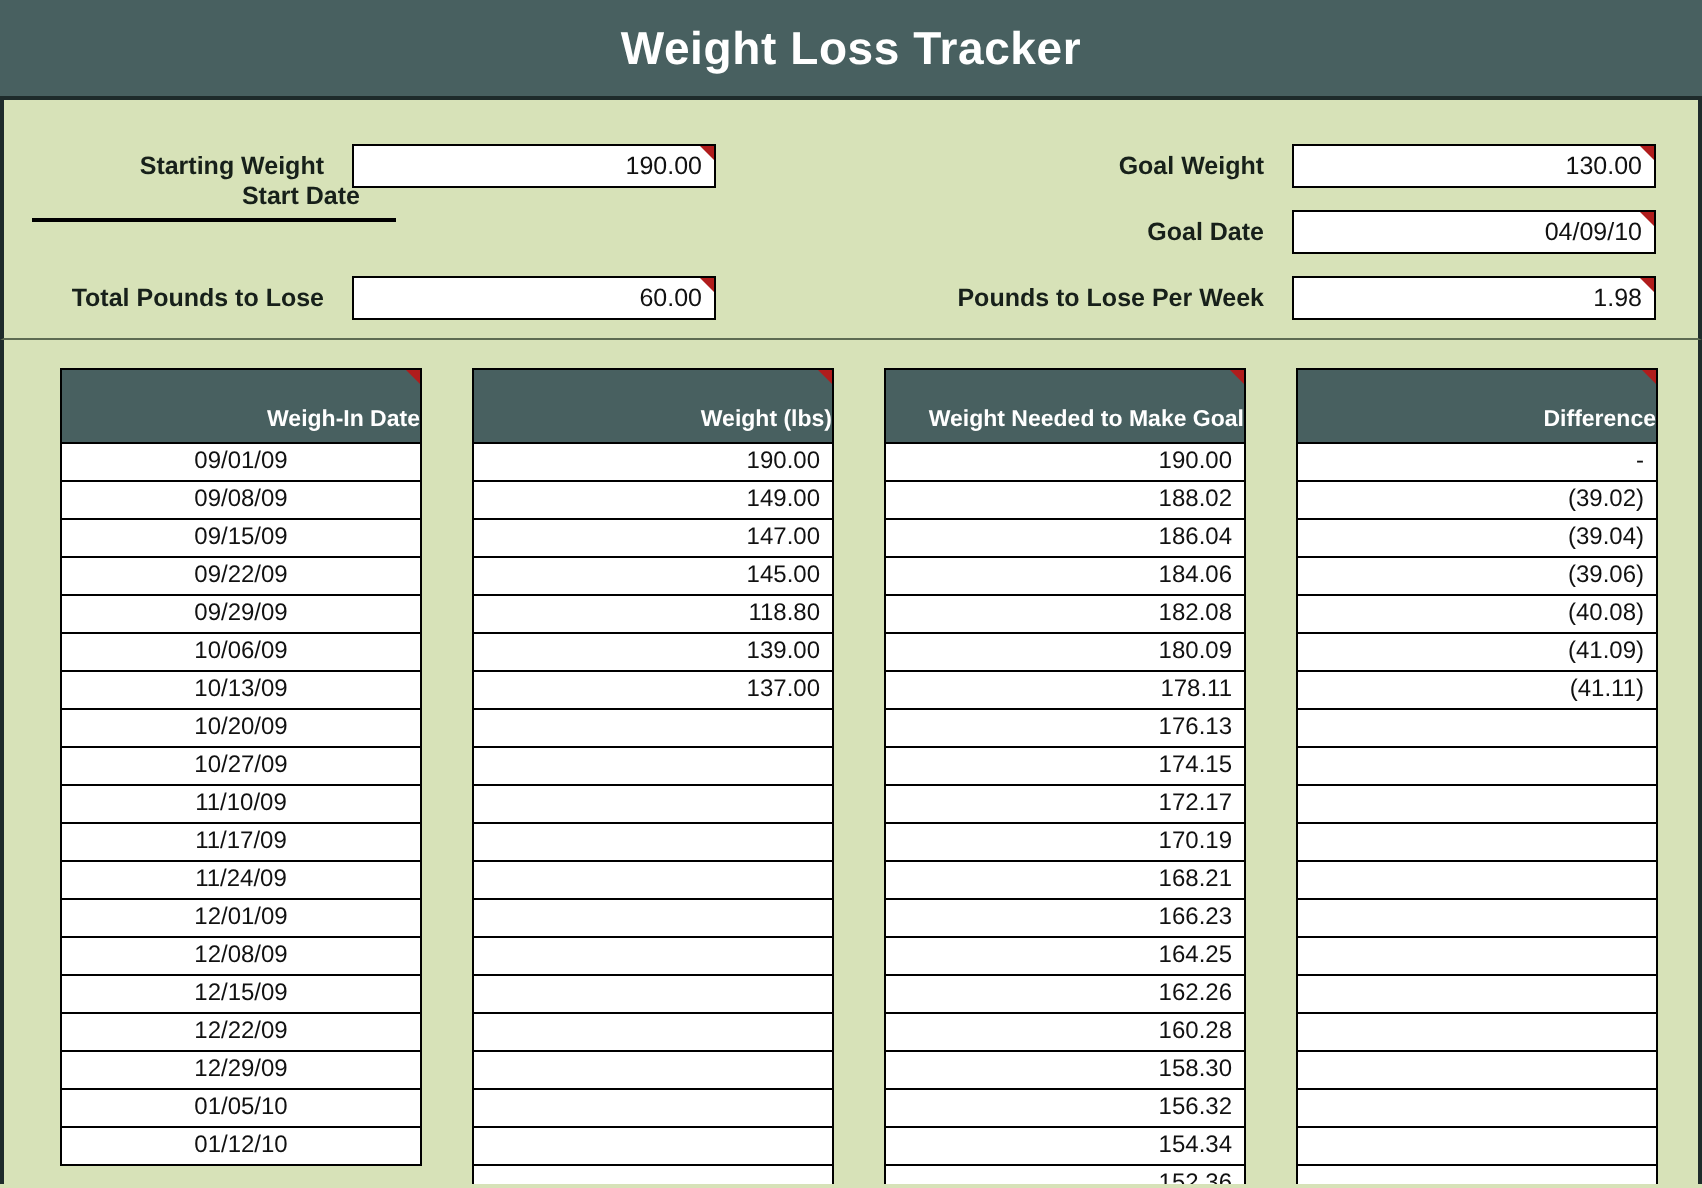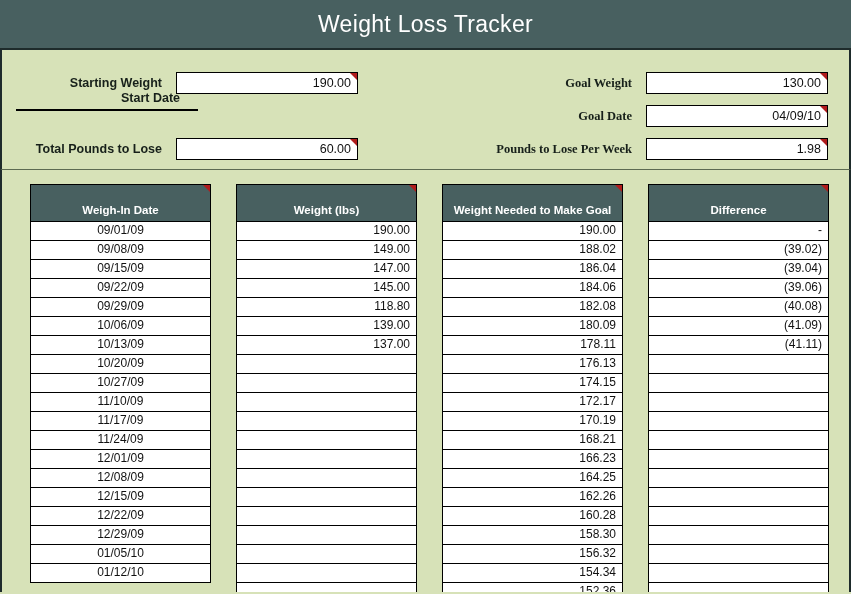--- a/index.html
+++ b/index.html
@@ -31,21 +31,21 @@
     background: #486060;
     border-bottom: 2px solid #1e2b2b;
     display: flex;
     align-items: center;
     justify-content: center;
     box-sizing: border-box;
   }
   .titlebar .title {
     color: #ffffff;
     font-size: 23px;
-    font-weight: normal;
+    font-weight: bold;
     letter-spacing: 0.3px;
     line-height: 1;
   }
 
   
   .summary-panel {
     position: relative;
     height: 120px;
     border-left: 2px solid #1e2b2b;
     border-right: 2px solid #1e2b2b;
@@ -91,21 +91,21 @@
     width: 0;
     height: 0;
     border-top: 7px solid #b01c1c;
     border-left: 7px solid transparent;
   }
 
   
   .grp-left .field-label { width: 160px; }
   .grp-left .cell-box { width: 182px; margin-left: 14px; }
   
-  .grp-right .field-label { width: 190px; font-family: Liberation Serif, serif; }
+  .grp-right .field-label { width: 190px; }
   .grp-right .cell-box { width: 182px; margin-left: 14px; }
 
   
   .table-area {
     position: relative;
     height: 422px;
     border-left: 2px solid #1e2b2b;
     border-right: 2px solid #1e2b2b;
     box-sizing: border-box;
     background: #d7e2b8;
@@ -124,21 +124,21 @@
   .col-pad-left { flex: 0 0 28px; }
 
   .col-head {
     position: relative;
     height: 38px;
     background: #486060;
     border: 1.5px solid #000000;
     box-sizing: border-box;
     display: flex;
     align-items: flex-end;
-    justify-content: center;
+    justify-content: flex-end;
     padding-bottom: 4px;
     overflow: hidden;
   }
   .col-head span {
     color: #ffffff;
     font-size: 11.5px;
     font-weight: bold;
     white-space: nowrap;
     line-height: 1.1;
   }

